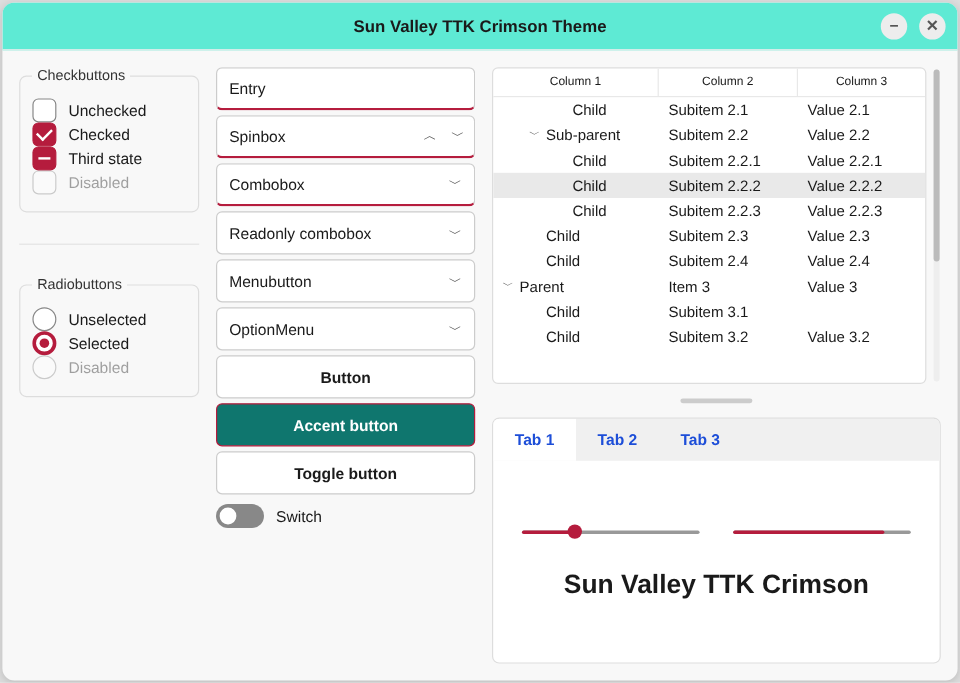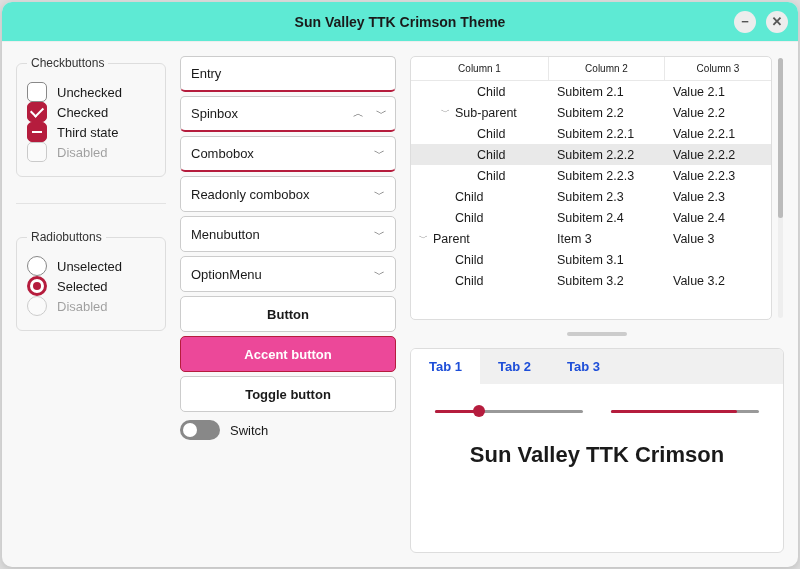--- a/index.html
+++ b/index.html
@@ -92,21 +92,21 @@
       position: relative;
       font-size: 13px;
     }
     .field.focused { border-bottom: 2px solid #b51c3d; }
     .field .chev { position: absolute; right: 10px; color: #555; font-size: 11px; }
     .field .spin { position: absolute; right: 8px; display:flex; gap:12px; color:#555; font-size:11px;}
     .btn {
       height: 36px; border-radius: 5px; border: 1px solid #ccc; background: #fff;
       display:flex; align-items:center; justify-content:center; font-size:13px; font-weight:600;
     }
-    .btn.accent { background:#ec4899; color:#fff; border-color:#b51c3d; }
+    .btn.accent { background:#0f766e; color:#fff; border-color:#b51c3d; }
     .switch-row { display:flex; align-items:center; gap:10px; margin-top:4px;}
     .switch { width:40px; height:20px; border-radius:10px; background:#888; position:relative; }
     .switch::after { content:""; width:14px; height:14px; border-radius:50%; background:#fff; position:absolute; left:3px; top:3px;}
     
     .rightcol { flex:1; display:flex; flex-direction:column; gap:12px; }
     .treewrap { display:flex; }
     .tree { flex:1; background:#fff; border:1px solid #ddd; border-radius:5px; overflow:hidden; height: 264px;}
     .thead, .trow { display:grid; grid-template-columns: 138px 116px 1fr; }
     .thead { border-bottom:1px solid #e8e8e8; }
     .thead > div { padding:6px 0; text-align:center; font-size:10px; font-weight:400; border-right:1px solid #e8e8e8;}
@@ -118,21 +118,21 @@
     .expander { width:10px; font-size:9px; color:#555; display:inline-block; }
     .scrollbar { width:12px; background:transparent; display:flex; flex-direction:column; align-items:center; padding:2px 0 2px 4px;}
     .scrollbar .track { flex:1; width:5px; background:#eee; border-radius:3px; position:relative;}
     .scrollbar .thumb { position:absolute; top:0; left:0; width:5px; height:160px; background:#bbb; border-radius:3px;}
     .separator-h { width:60px; height:4px; border-radius:2px; background:#ccc; margin:0 auto;}
     
     .notebook { border:1px solid #ddd; border-radius:6px; overflow:hidden; background:#fff; flex:1; display:flex; flex-direction:column;}
     .tabs { display:flex; background:#f0f0f0; }
     .tab { padding:10px 18px; font-size:13px; font-weight:600; color:#1d4ed8; }
     .tab.active { background:#fff; }
-    .tabbody { flex:1; padding:20px 24px; display:flex; flex-direction:column; gap: 24px;}
+    .tabbody { flex:1; padding:20px 24px; display:flex; flex-direction:column; gap: 24px; justify-content: center;}
     .sliders { display:flex; gap:28px; align-items:center; }
     .slider { position:relative; height:14px; flex:1; }
     .slider .tline { position:absolute; top:6px; left:0; right:0; height:3px; background:#999; border-radius:2px;}
     .slider .fline { position:absolute; top:6px; left:0; height:3px; background:#b51c3d; border-radius:2px;}
     .slider .knob { position:absolute; top:1px; width:12px; height:12px; border-radius:50%; background:#b51c3d; }
     .bigtitle { font-size:22px; font-weight:800; text-align:center; }
     .divider { height:1px; background:#e3e3e3; margin: 6px 0;}
   </style>
 </head>
 <body>

